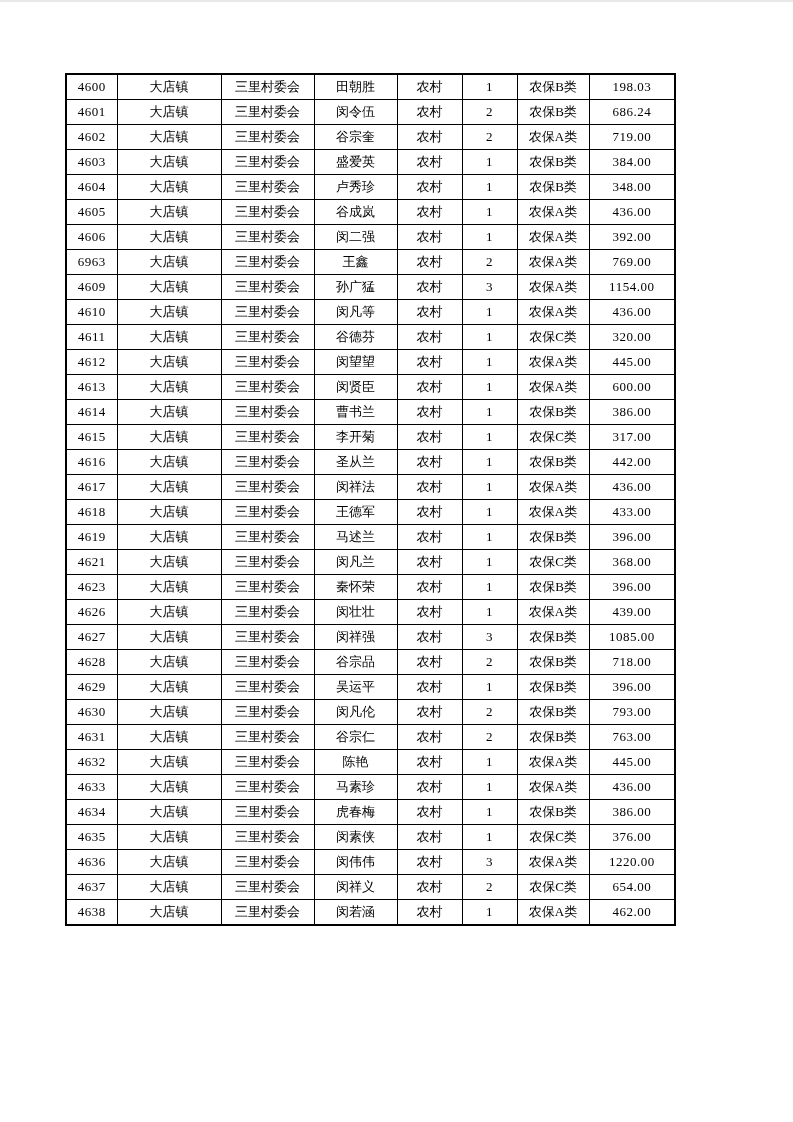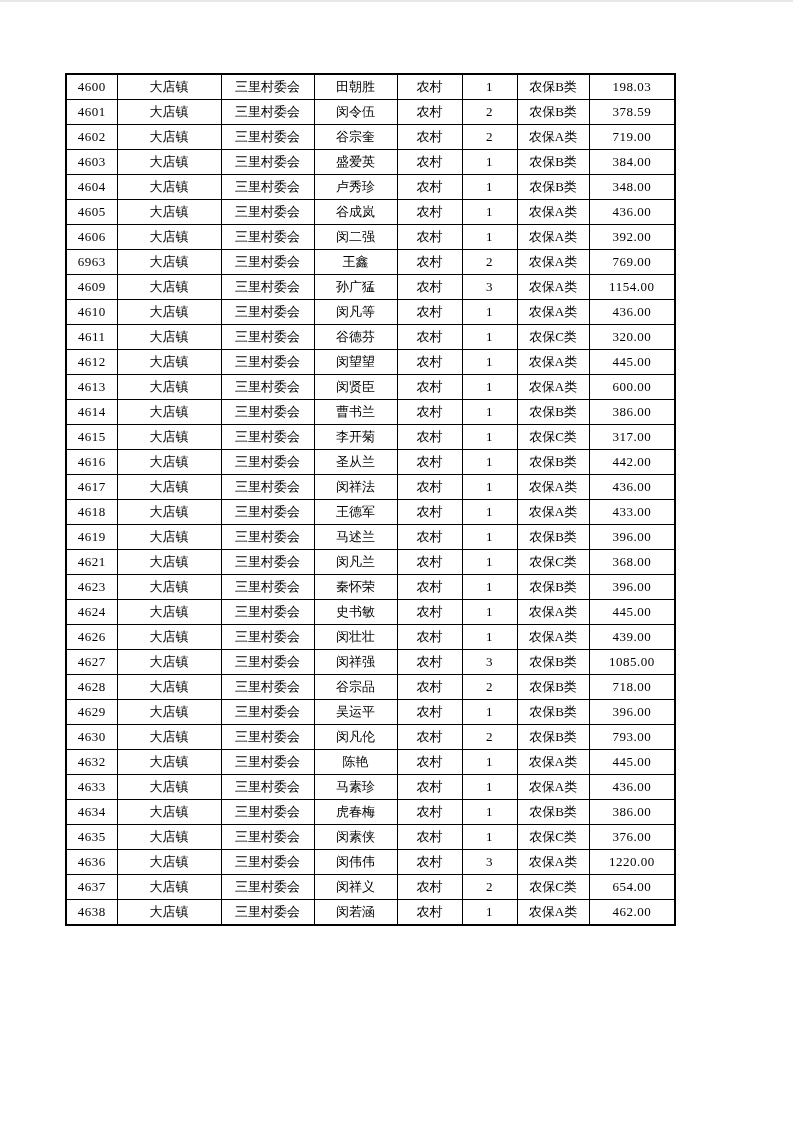--- a/index.html
+++ b/index.html
@@ -69,21 +69,21 @@
     <td class="num">198.03</td>
   </tr>
         <tr>
     <td class="num">4601</td>
     <td>大店镇</td>
     <td>三里村委会</td>
     <td>闵令伍</td>
     <td>农村</td>
     <td class="num">2</td>
     <td>农保B类</td>
-    <td class="num">378.59</td>
+    <td class="num">686.24</td>
   </tr>
         <tr>
     <td class="num">4602</td>
     <td>大店镇</td>
     <td>三里村委会</td>
     <td>谷宗奎</td>
     <td>农村</td>
     <td class="num">2</td>
     <td>农保A类</td>
     <td class="num">719.00</td>
@@ -262,30 +262,20 @@
     <td class="num">4623</td>
     <td>大店镇</td>
     <td>三里村委会</td>
     <td>秦怀荣</td>
     <td>农村</td>
     <td class="num">1</td>
     <td>农保B类</td>
     <td class="num">396.00</td>
   </tr>
         <tr>
-    <td class="num">4624</td>
-    <td>大店镇</td>
-    <td>三里村委会</td>
-    <td>史书敏</td>
-    <td>农村</td>
-    <td class="num">1</td>
-    <td>农保A类</td>
-    <td class="num">445.00</td>
-  </tr>
-        <tr>
     <td class="num">4626</td>
     <td>大店镇</td>
     <td>三里村委会</td>
     <td>闵壮壮</td>
     <td>农村</td>
     <td class="num">1</td>
     <td>农保A类</td>
     <td class="num">439.00</td>
   </tr>
         <tr>
@@ -320,20 +310,30 @@
   </tr>
         <tr>
     <td class="num">4630</td>
     <td>大店镇</td>
     <td>三里村委会</td>
     <td>闵凡伦</td>
     <td>农村</td>
     <td class="num">2</td>
     <td>农保B类</td>
     <td class="num">793.00</td>
+  </tr>
+        <tr>
+    <td class="num">4631</td>
+    <td>大店镇</td>
+    <td>三里村委会</td>
+    <td>谷宗仁</td>
+    <td>农村</td>
+    <td class="num">2</td>
+    <td>农保B类</td>
+    <td class="num">763.00</td>
   </tr>
         <tr>
     <td class="num">4632</td>
     <td>大店镇</td>
     <td>三里村委会</td>
     <td>陈艳</td>
     <td>农村</td>
     <td class="num">1</td>
     <td>农保A类</td>
     <td class="num">445.00</td>

